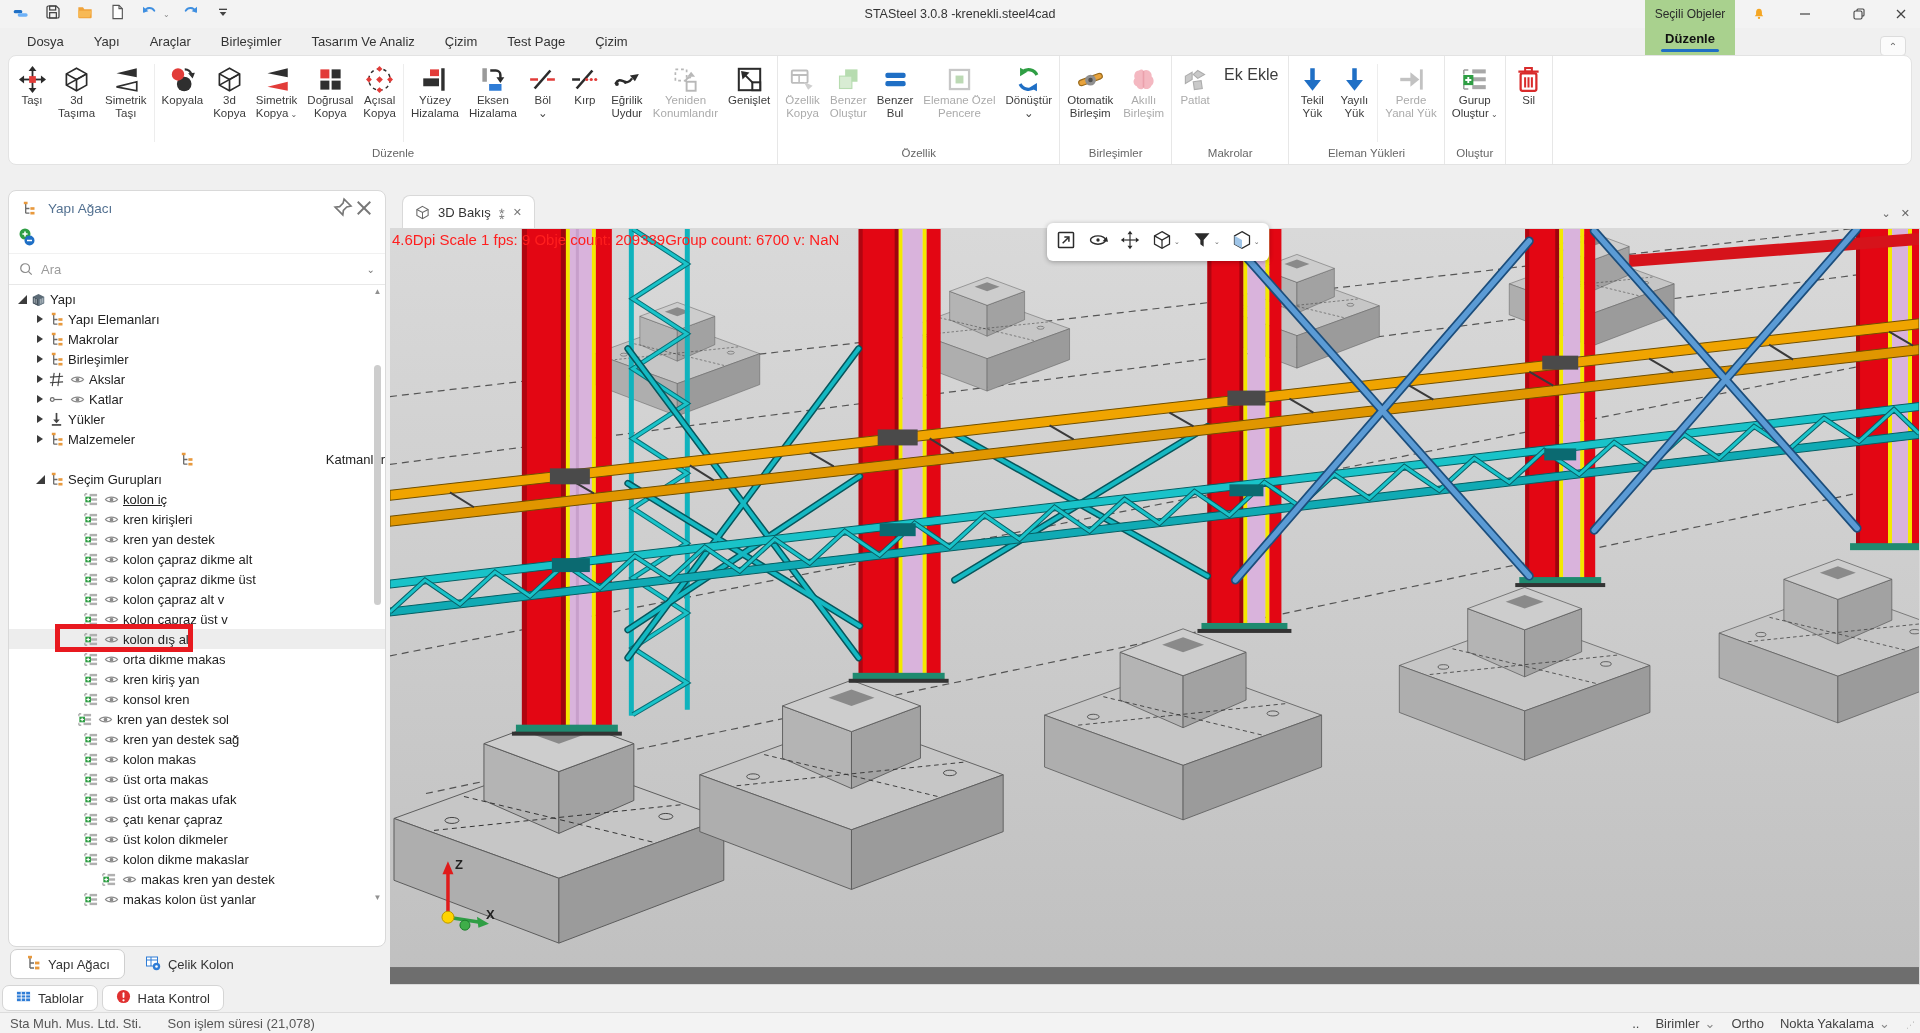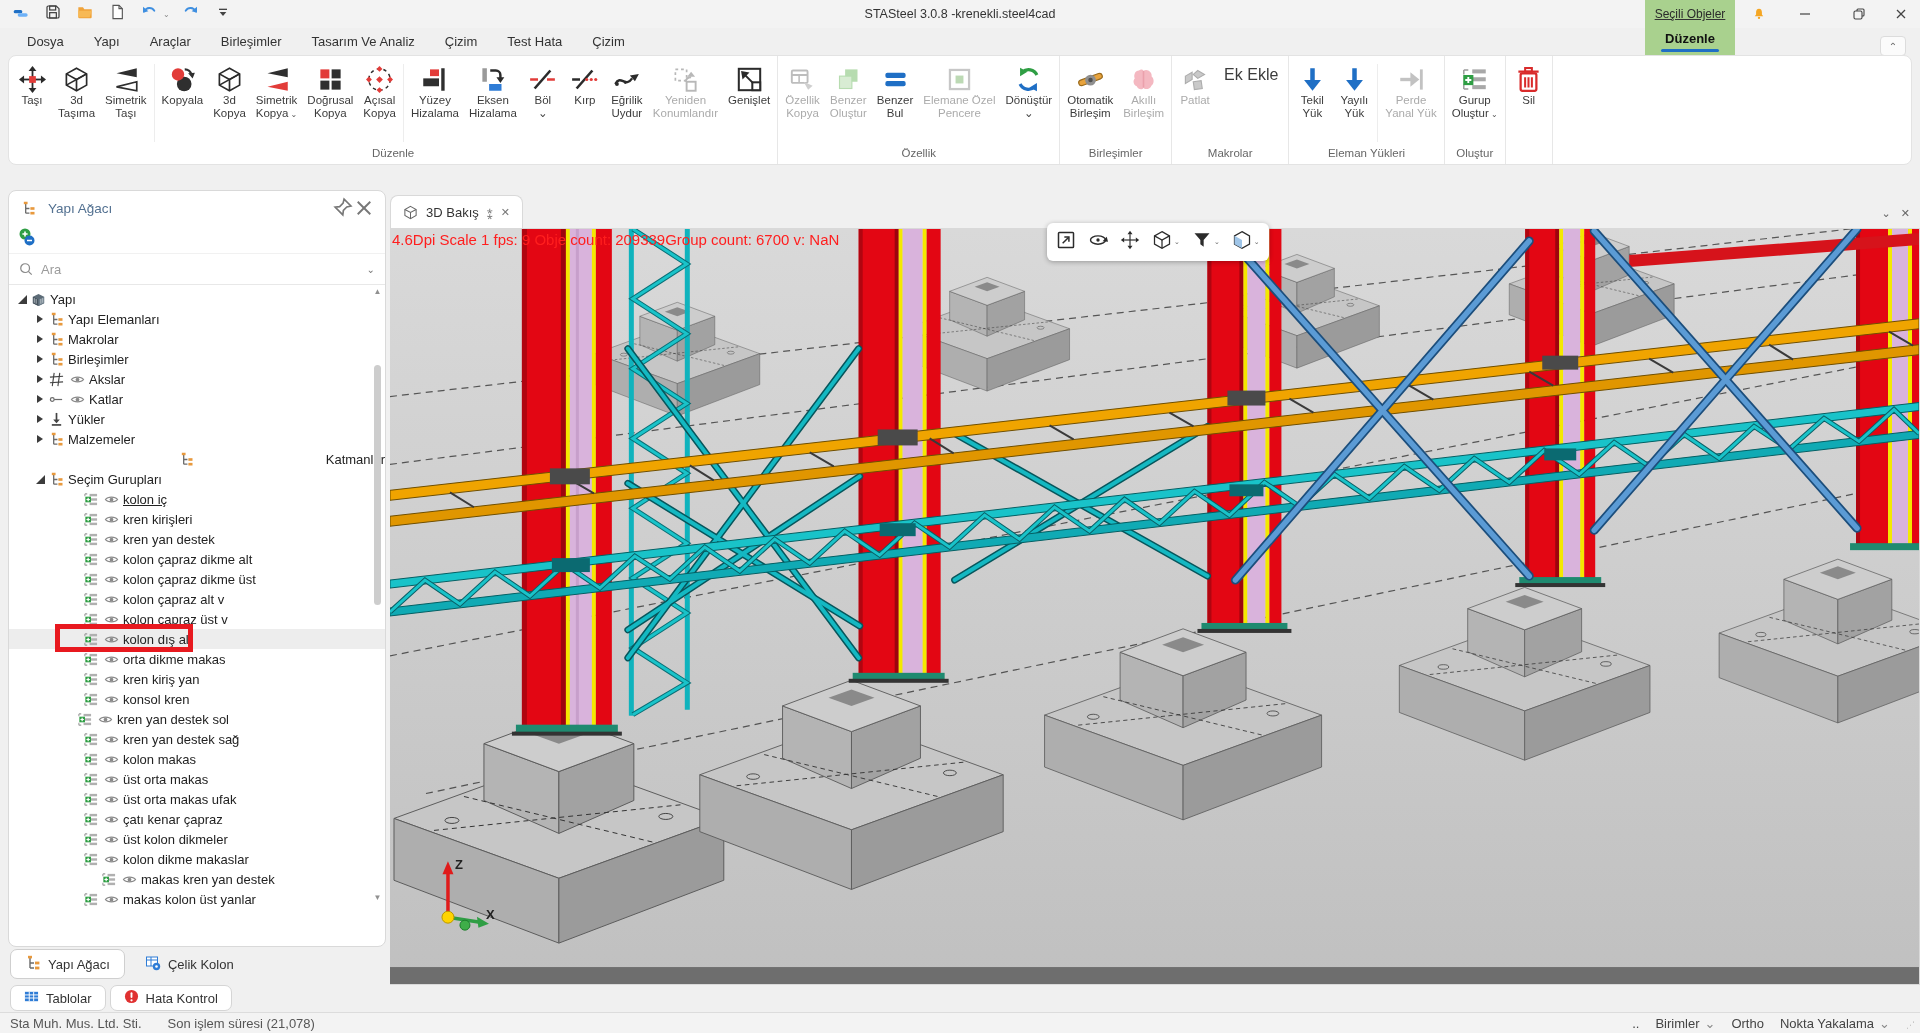--- a/index.html
+++ b/index.html
@@ -7,21 +7,21 @@
     font-family:"Liberation Sans", sans-serif; background:#f0f0f0; color:#333; }
 
   
   #titlebar { position:absolute; left:0; top:0; width:1920px; height:28px; background:#f3f3f3; }
   #qat { position:absolute; left:10px; top:0; height:28px; display:flex; align-items:center; gap:10px; }
   .qat-btn { width:22px; height:22px; display:flex; align-items:center; justify-content:center; border-radius:4px; }
   .qat-btn svg { width:16px; height:16px; }
   .qat-chev { font-size:8px; color:#888; margin-left:-7px; }
   #win-title { position:absolute; left:0; right:0; top:0; height:28px; text-align:center;
     font-size:12.5px; color:#333; line-height:28px; }
-  #ctx-group { position:absolute; left:1645px; top:0; width:90px; height:55px; background:#a9d18e; text-align:center;text-decoration:underline; }
+  #ctx-group { position:absolute; left:1645px; top:0; width:90px; height:55px; background:#a9d18e; text-align:center; }
   #ctx-group .ctx-name { font-size:12px; color:#2b2b2b; line-height:28px; }
   #ctx-group .ctx-tab { font-size:13px; font-weight:bold; color:#111; line-height:22px; display:inline-block; position:relative; }
   #ctx-group .ctx-tab::after { content:""; position:absolute; left:-4px; right:-4px; bottom:-2px; height:3px; background:#1f6fc5; border-radius:2px; }
   .tb-ico { position:absolute; top:0; width:38px; height:28px; display:flex; align-items:center; justify-content:center; }
   .tb-ico svg { width:14px; height:14px; }
 
   
   #menubar { position:absolute; left:0; top:28px; width:1920px; height:27px; display:flex; align-items:center; padding-left:14px; gap:4px; }
   .menu-item { font-size:13px; color:#333; padding:3px 13px; border-radius:4px; }
   #ribbon-collapse { position:absolute; right:14px; top:36px; width:26px; height:20px; border:1px solid #dcdcdc;
@@ -62,38 +62,38 @@
   .red-annot { position:absolute; left:46px; top:-5px; width:138px; height:28px; border:5px solid #e8191f; z-index:6; pointer-events:none; }
   #tree-scroll { position:absolute; right:1px; top:0; width:13px; height:100%; }
   #tree-scroll .arr { position:absolute; left:0; width:13px; height:14px; color:#909090; font-size:8px; text-align:center; line-height:14px; }
   #tree-scroll .thumb { position:absolute; left:3px; top:80px; width:7px; height:240px; background:#cdcdcd; border-radius:4px; }
 
   
   #panel-tabs { position:absolute; left:10px; top:949px; display:flex; gap:6px; }
   .ptab { height:30px; display:flex; align-items:center; gap:7px; padding:0 14px; font-size:13px; color:#333; border-radius:7px; }
   .ptab.active { background:#fff; border:1px solid #cfcfcf; }
   .ptab svg { width:16px; height:16px; }
-  #dock-tabs { position:absolute; left:10px; top:985px; display:flex; gap:4px; }
+  #dock-tabs { position:absolute; left:2px; top:985px; display:flex; gap:4px; }
   .dtab { height:26px; display:flex; align-items:center; gap:7px; padding:0 13px; font-size:13px; color:#333;
     background:#fff; border:1px solid #d5d5d5; border-radius:7px; }
   .dtab svg { width:15px; height:15px; }
 
   
   #statusbar { position:absolute; left:0; top:1012px; width:1920px; height:21px; background:#f3f3f3;
     border-top:1px solid #dcdcdc; display:flex; align-items:center; font-size:13px; color:#555; }
   #status-left { display:flex; gap:26px; padding-left:10px; }
   #status-right { margin-left:auto; display:flex; gap:16px; padding-right:30px; align-items:center; color:#444; }
   .st-item { display:flex; align-items:center; gap:5px; }
   .grip { position:absolute; right:4px; bottom:3px; color:#b5b5b5; font-size:9px; letter-spacing:1px; }
 
   
   #viewport { position:absolute; left:390px; top:194px; width:1530px; height:791px; }
   #vtabbar { height:34px; display:flex; align-items:flex-end; }
   #vtab { height:33px; background:#fff; border:1px solid #d9d9d9; border-bottom:none; border-radius:8px 8px 0 0;
-    display:flex; align-items:center; gap:8px; padding:0 12px; font-size:13px; color:#333; margin-left:0; }
+    display:flex; align-items:center; gap:8px; padding:0 12px; font-size:13px; color:#333; margin-left:12px; }
   #vtab svg { width:15px; height:15px; }
   #vtab .vt-ico { color:#777; font-size:11px; }
   #vtabbar-right { margin-left:auto; display:flex; gap:10px; padding:0 10px 8px 0; color:#666; font-size:11px; }
   #scene-wrap { position:relative; width:1530px; height:757px; border:1px solid #d9d9d9; border-left:none; background:#ccc; }
   #scene { position:absolute; left:0; top:0; width:100%; height:100%; }
   #nav-toolbar { position:absolute; left:657px; top:-6px; height:38px; background:#fff; border-radius:6px;
     box-shadow:0 1px 5px rgba(0,0,0,.3); display:flex; align-items:center; padding:0 3px; z-index:8; }
   .nav-btn { height:32px; display:flex; align-items:center; justify-content:center; padding:0 6px; border-radius:5px; gap:2px; }
   .nav-btn svg { width:20px; height:20px; }
   .nav-btn .chev { font-size:7px; color:#666; }
@@ -185,21 +185,21 @@
     </svg>
 </div>
 
 <div id="menubar">
     <div class="menu-item">Dosya</div>
     <div class="menu-item">Yapı</div>
     <div class="menu-item">Araçlar</div>
     <div class="menu-item">Birleşimler</div>
     <div class="menu-item">Tasarım Ve Analiz</div>
     <div class="menu-item">Çizim</div>
-    <div class="menu-item">Test Hata</div>
+    <div class="menu-item">Test Page</div>
     <div class="menu-item">Çizim</div>
   </div>
 <div id="ribbon-collapse">⌃</div>
 
 <div id="ribbon">
     <div class="rgroup">
       <div class="rgroup-btns">
         <div class="rbtn">
           <div class="ric">
             <svg viewBox="0 0 24 24">

